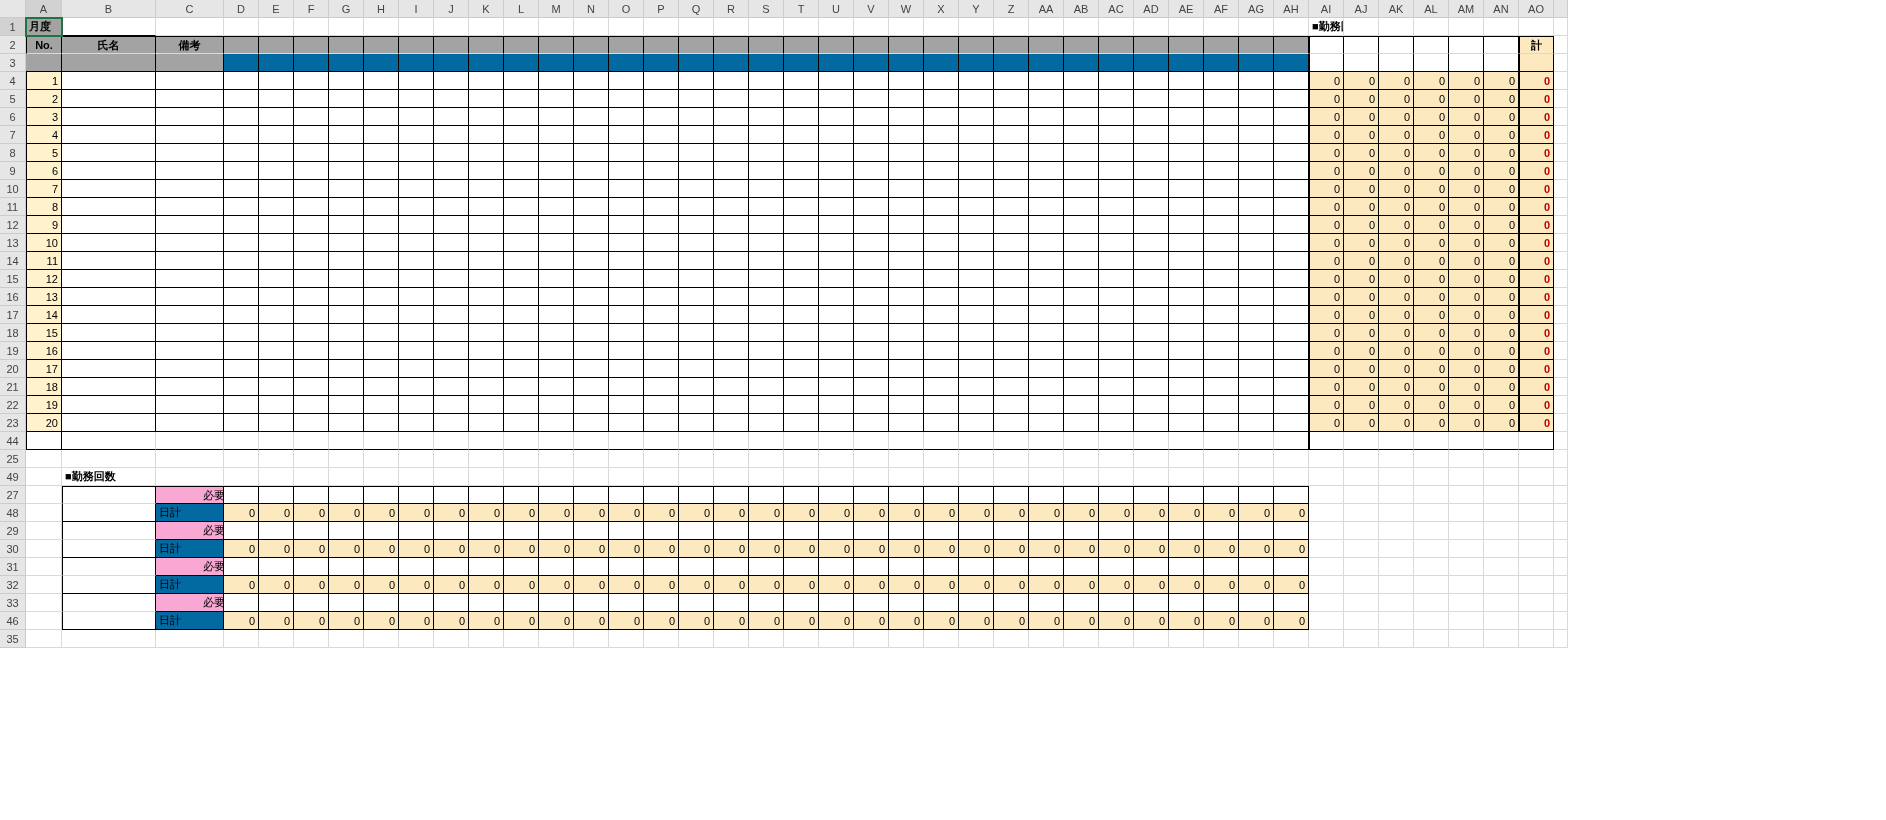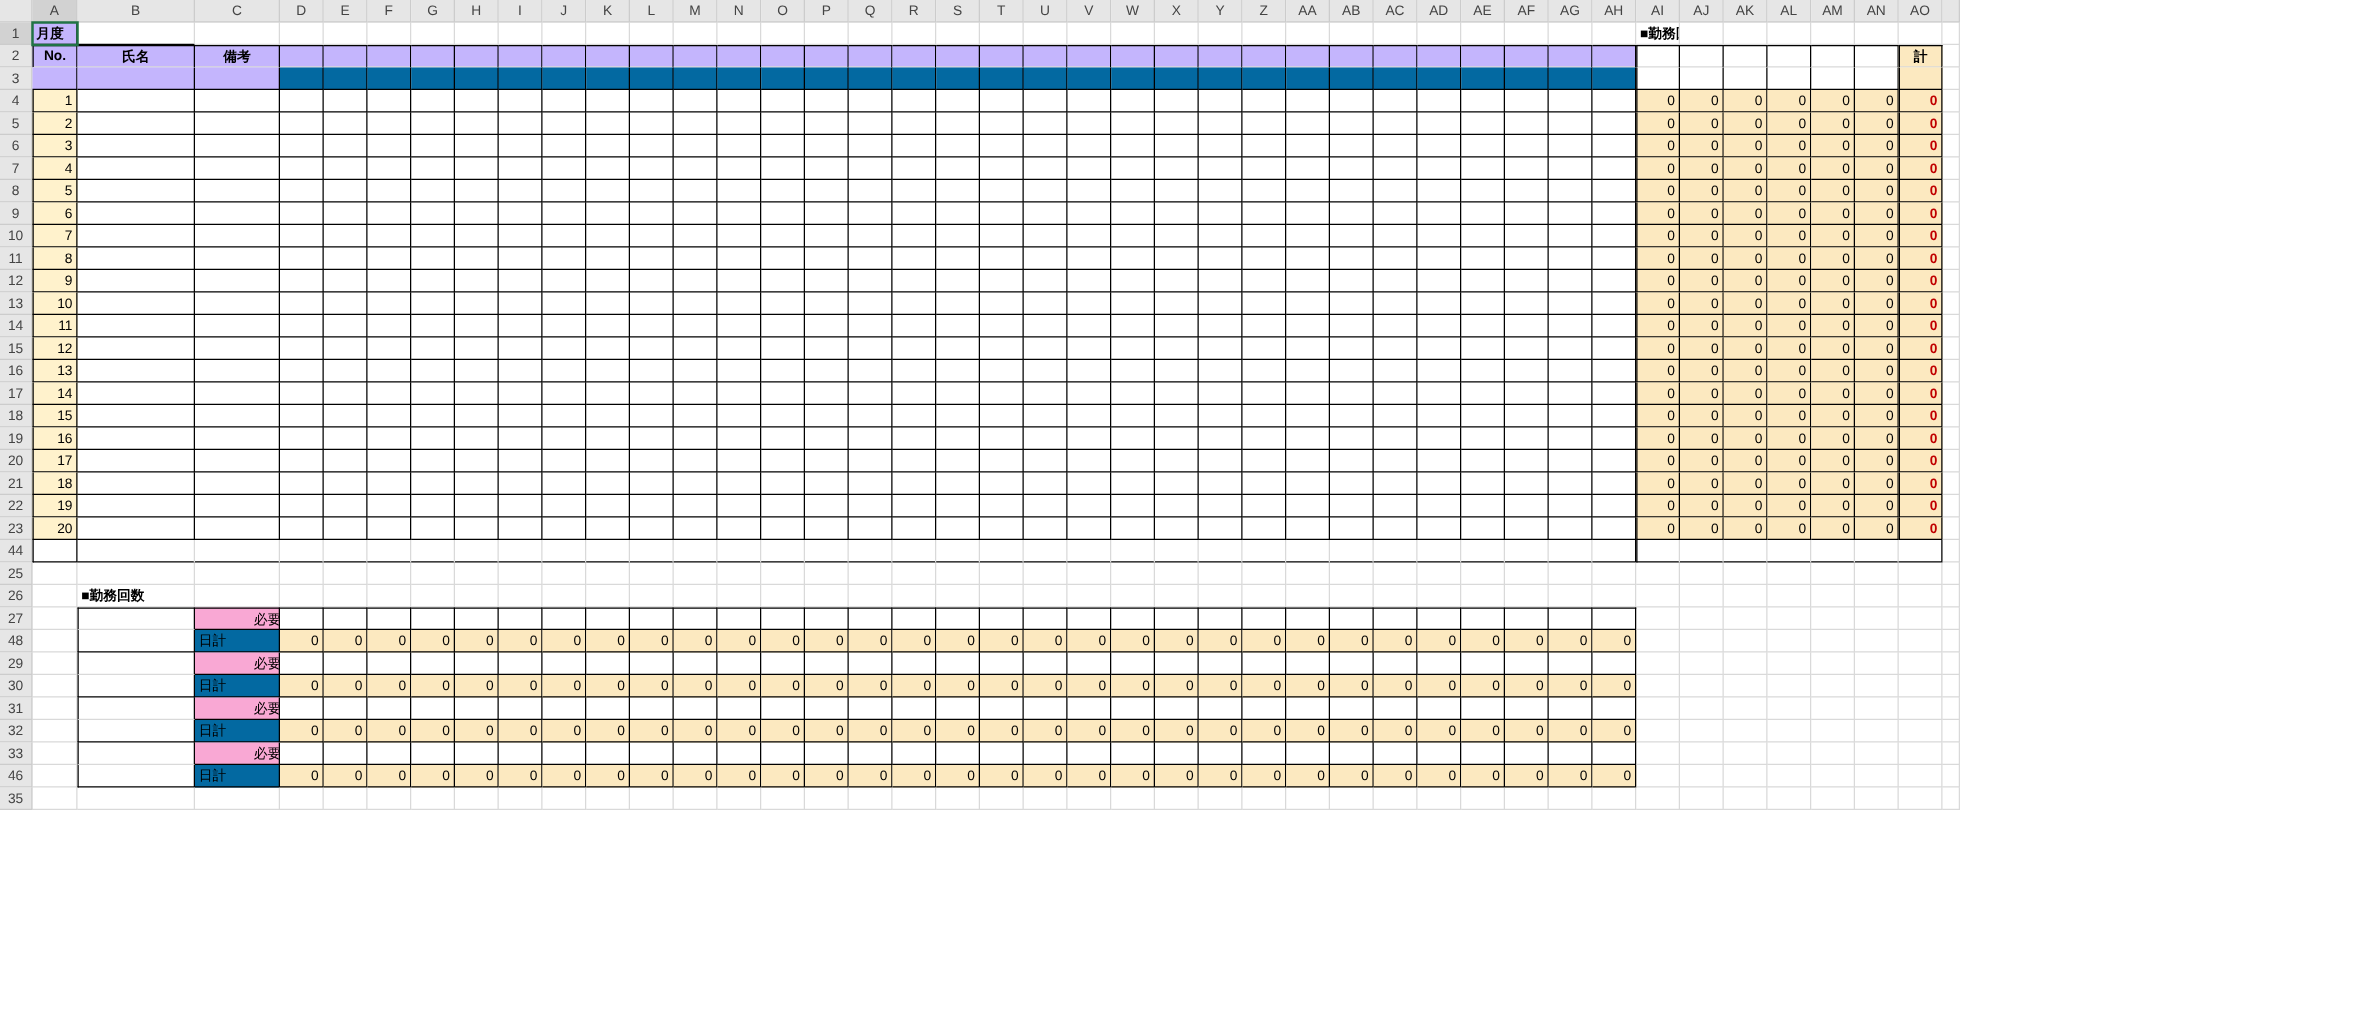--- a/index.html
+++ b/index.html
@@ -43,21 +43,21 @@
     white-space: nowrap;
   }
   .cell.r { justify-content: flex-end; }
   .cell.c { justify-content: center; }
   .thick-r { border-right: 1.5px solid #000; }
   .thick-l { border-left: 1.5px solid #000; }
   .thick-t { border-top: 1.5px solid #000; }
   .thick-b { border-bottom: 1.5px solid #000; }
   .mid-b { border-bottom: 1px solid #000; }
   .mid-r { border-right: 1px solid #000; }
-  .green-h { background: #c4b5fd; }
+  .green-h { background: #a3a3a3; }
   .green-l { background: #0369a1; }
   .yellow-l { background: #fce9c0; }
   .yellow-no { background: #fff2cc; }
   .blue-l  { background: #f9a8d4; padding-left: 47px; }
   .red-t  { color: #c00000; font-weight: bold; }
   .bold   { font-weight: bold; }
   .active {
     outline: 2px solid #217346;
     outline-offset: -1px;
     z-index: 2;
@@ -1179,21 +1179,21 @@
     <div class="cell"></div>
     <div class="cell"></div>
     <div class="cell"></div>
     <div class="cell"></div>
     <div class="cell"></div>
     <div class="cell"></div>
     <div class="cell"></div>
     <div class="cell"></div>
     <div class="cell"></div>
     <div class="cell"></div>
-    <div class="rh">26</div>
+    <div class="rh">49</div>
     <div class="cell"></div>
     <div class="cell bold">■勤務回数</div>
     <div class="cell"></div>
     <div class="cell"></div>
     <div class="cell"></div>
     <div class="cell"></div>
     <div class="cell"></div>
     <div class="cell"></div>
     <div class="cell"></div>
     <div class="cell"></div>

